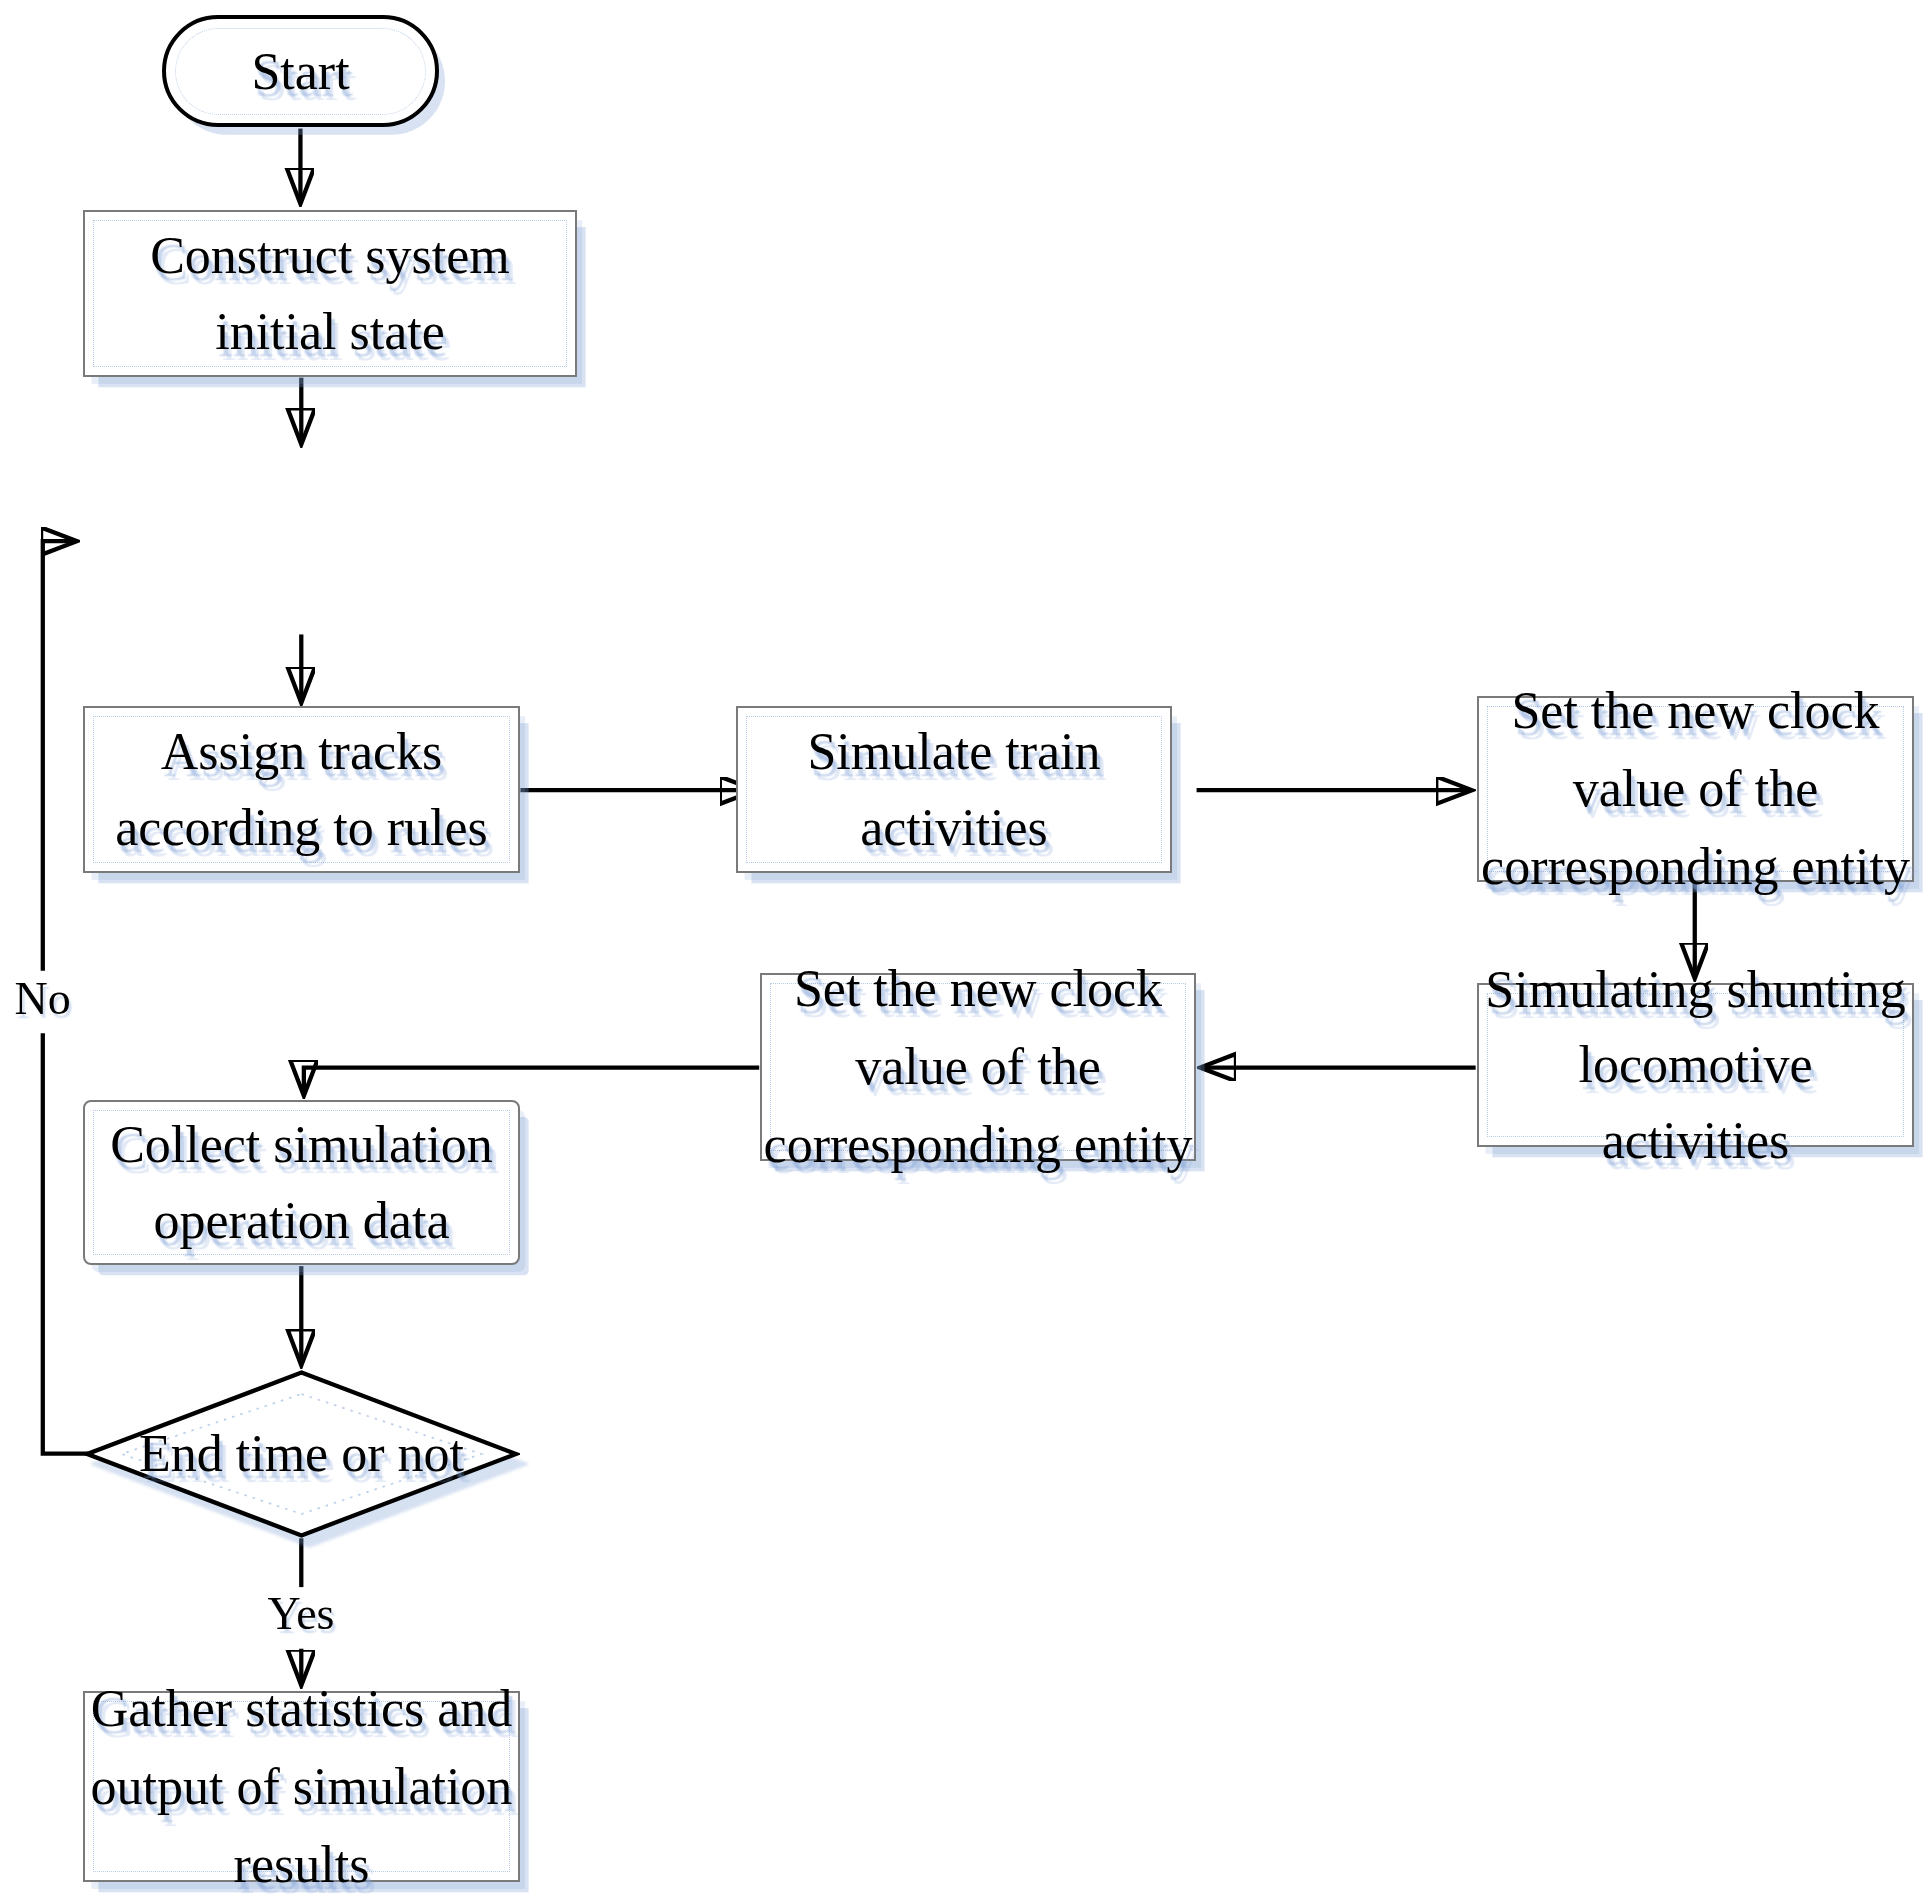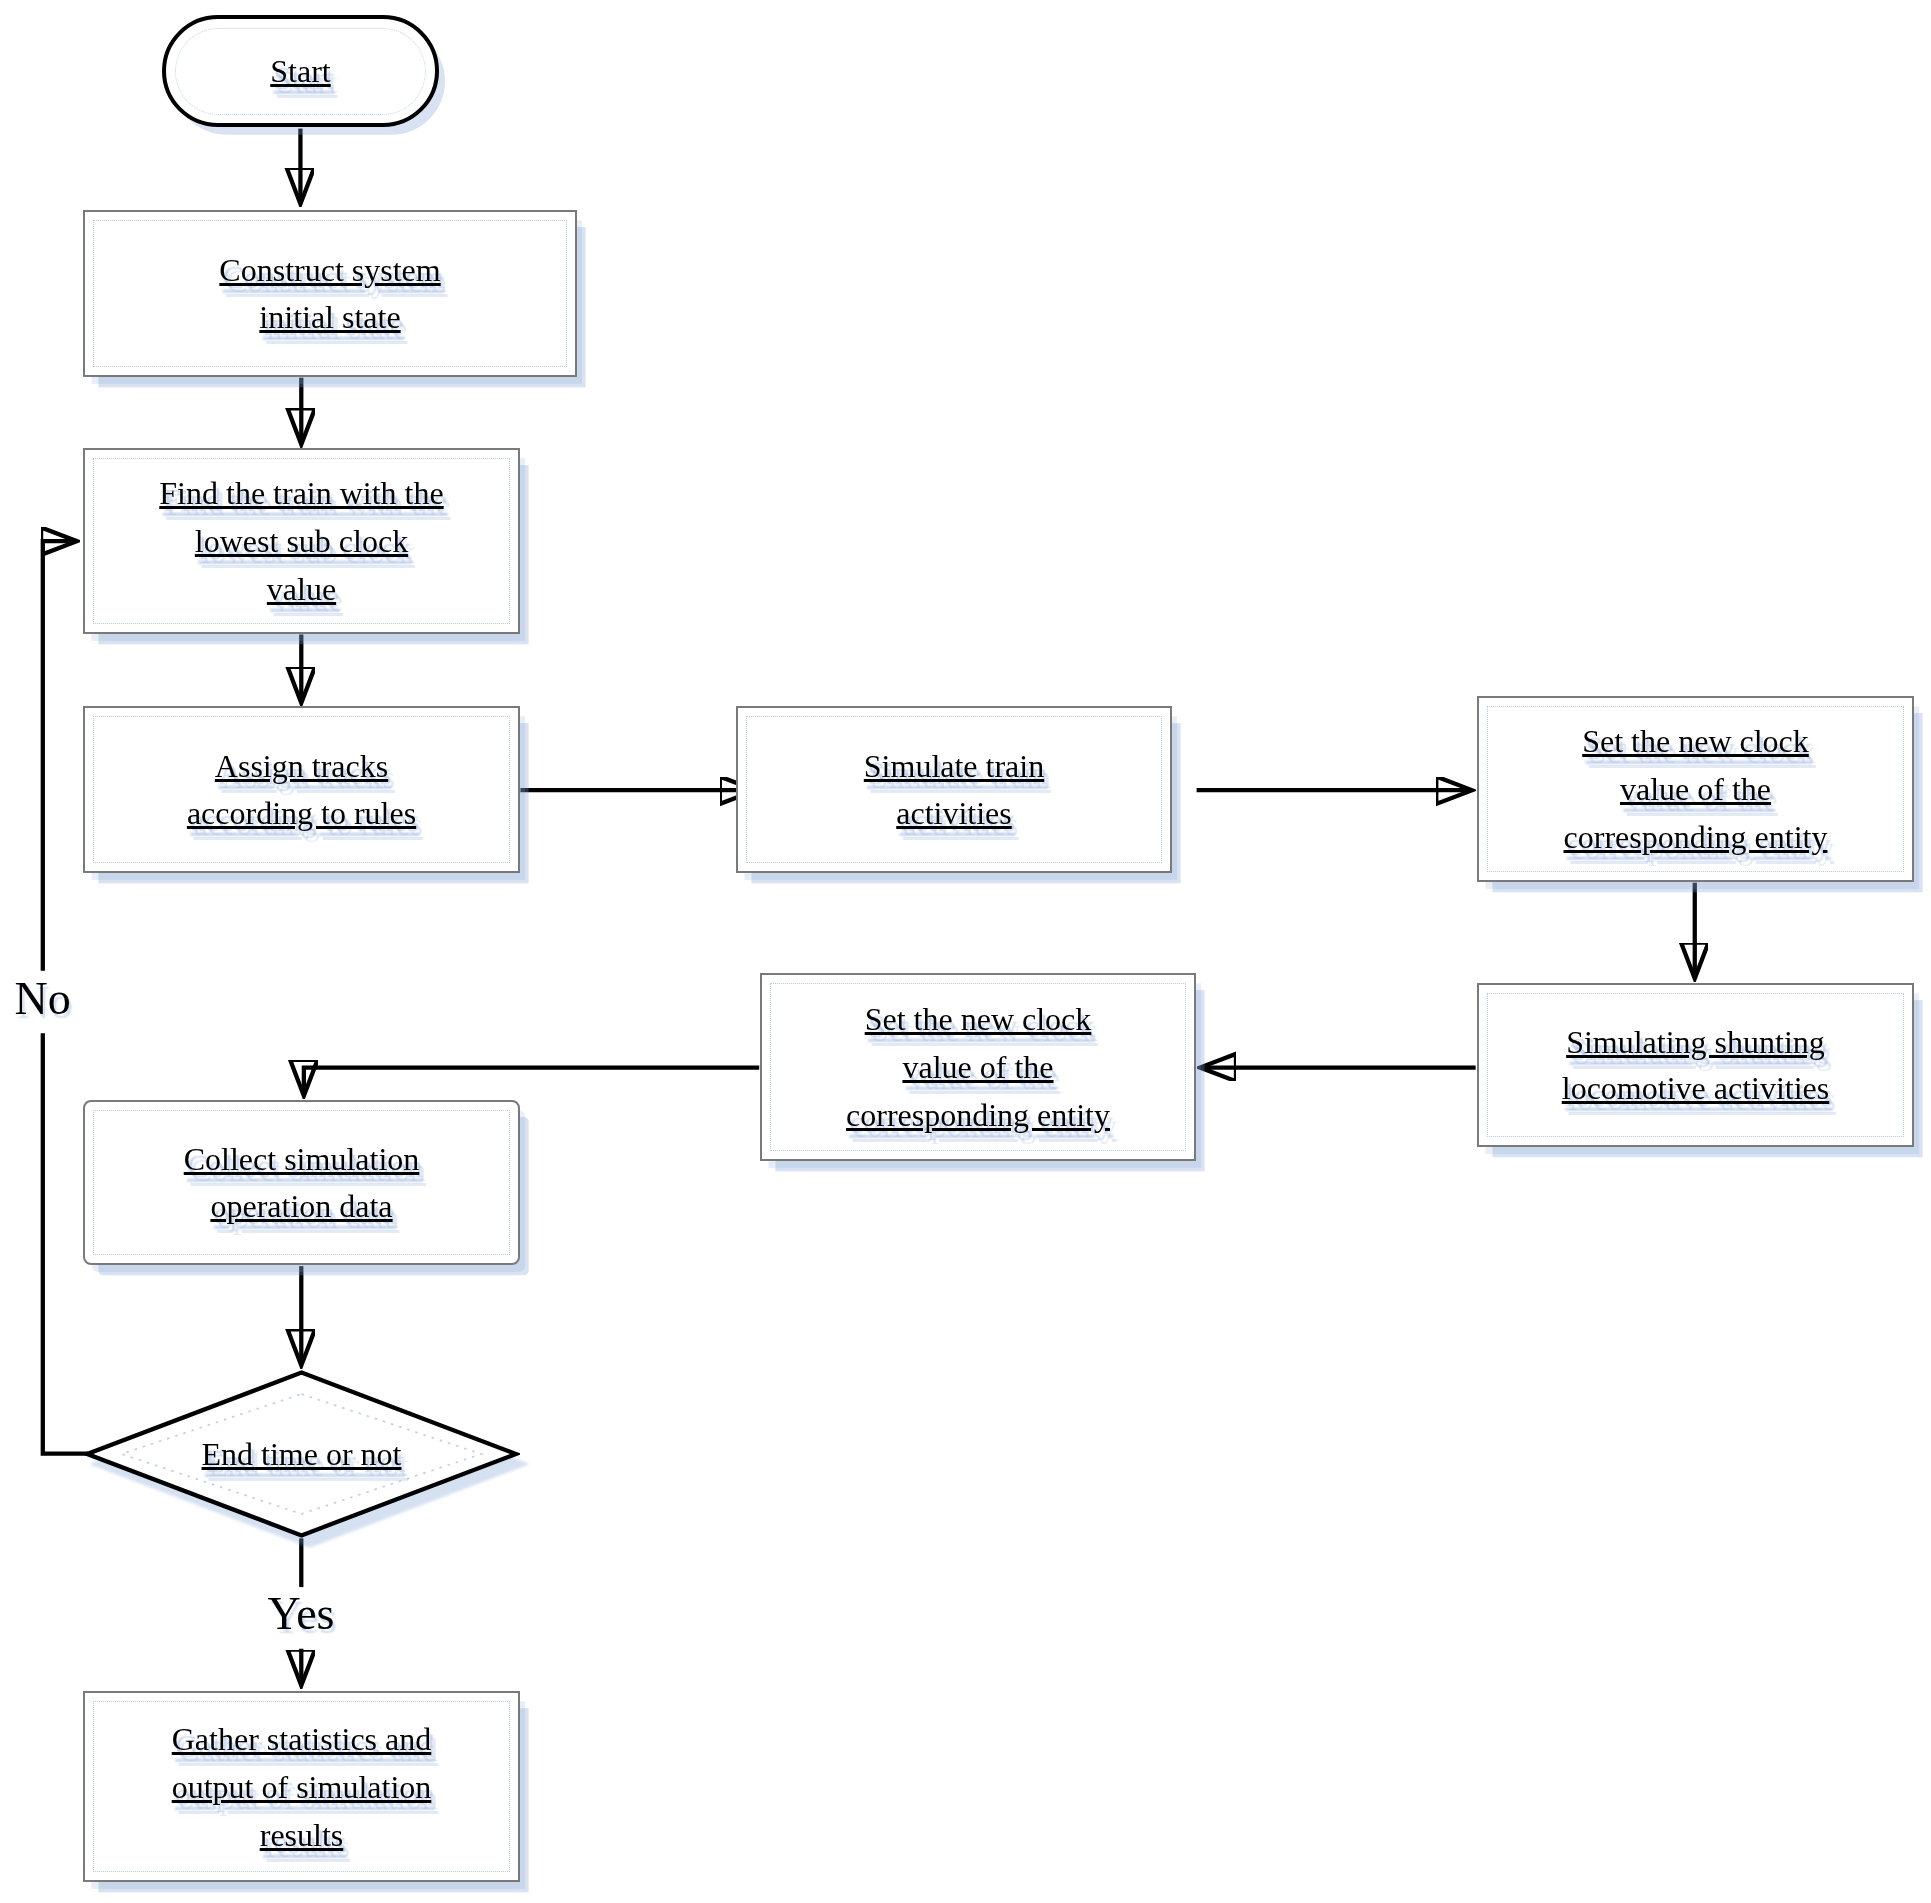--- a/index.html
+++ b/index.html
@@ -9,21 +9,21 @@
     background:#ffffff;
     font-family:"Liberation Serif","DejaVu Serif",serif;
     color:#000;
     overflow:hidden;
   }
   .node{
     position:absolute;
     box-sizing:border-box;
     display:flex;align-items:center;justify-content:center;
     text-align:center;
-    font-size:32px;line-height:1.45;text-decoration:underline;
+    font-size:52px;line-height:1.45;
   }
   .process{
     background:#ffffff;
     border:2.6px solid #7a7a7a;
     box-shadow:12px 13.7px 0 -3.4px rgba(127,160,212,0.30), 6.8px 8.6px 0 -1.7px rgba(127,160,212,0.18);
   }
   .process::before{
     content:"";position:absolute;inset:7.7px;
     border:1.7px dotted rgba(110,150,205,0.50);
     pointer-events:none;
@@ -100,25 +100,20 @@
 
   <div class="node terminator" id="node-start">
     <span class="label">Start</span>
   </div>
 
   <div class="node process" id="node-construct">
     <span class="label">Construct system
 initial state</span>
   </div>
 
-  <div class="node process" id="node-find">
-    <span class="label">Find the train with the
-lowest sub clock
-value</span>
-  </div>
 
   <div class="node process" id="node-assign">
     <span class="label">Assign tracks
 according to rules</span>
   </div>
 
   <div class="node process" id="node-simulate-train">
     <span class="label">Simulate train
 activities</span>
   </div>

